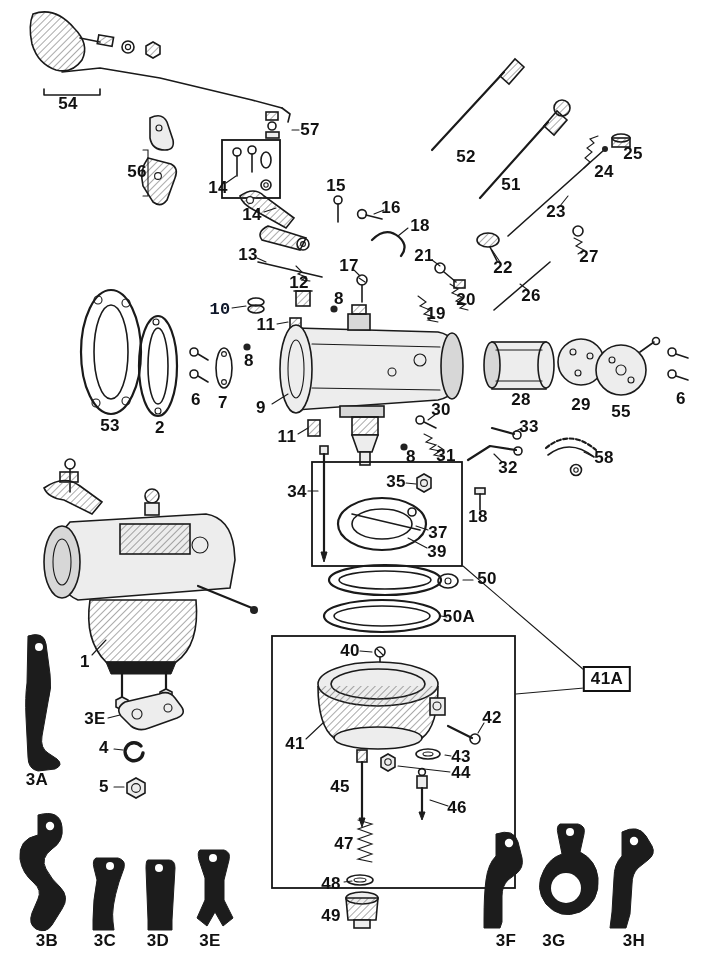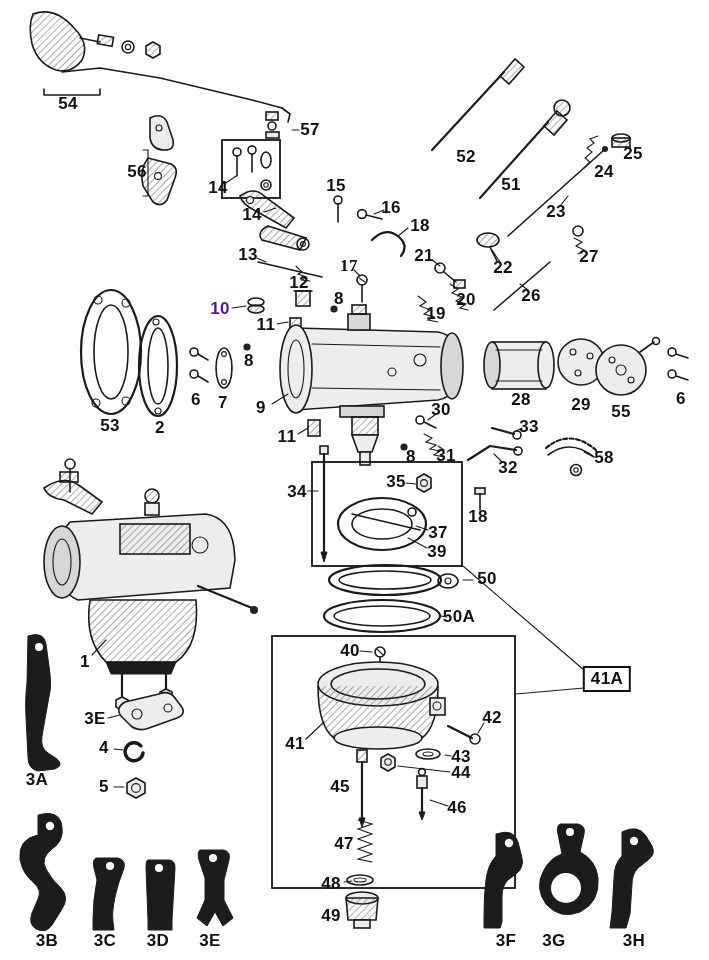--- a/index.html
+++ b/index.html
@@ -447,32 +447,32 @@
   <div id="labels">
       <div class="plabel" style="left: 68px; top: 104px; color: rgb(17, 17, 17);">54</div>
       <div class="plabel" style="left: 310px; top: 130px; color: rgb(17, 17, 17);">57</div>
       <div class="plabel" style="left: 137px; top: 172px; color: rgb(17, 17, 17);">56</div>
       <div class="plabel" style="left: 218px; top: 188px; color: rgb(17, 17, 17);">14</div>
       <div class="plabel" style="left: 252px; top: 215px; color: rgb(17, 17, 17);">14</div>
       <div class="plabel" style="left: 336px; top: 186px; color: rgb(17, 17, 17);">15</div>
       <div class="plabel" style="left: 391px; top: 208px; color: rgb(17, 17, 17);">16</div>
       <div class="plabel" style="left: 420px; top: 226px; color: rgb(17, 17, 17);">18</div>
       <div class="plabel" style="left: 248px; top: 255px; color: rgb(17, 17, 17);">13</div>
-      <div class="plabel" style="left: 349px; top: 266px; color: rgb(17, 17, 17); font-family: Liberation Serif, serif;">17</div>
+      <div class="plabel" style="left: 349px; top: 266px; color: rgb(17, 17, 17);">17</div>
       <div class="plabel" style="left: 424px; top: 256px; color: rgb(17, 17, 17);">21</div>
       <div class="plabel" style="left: 466px; top: 157px; color: rgb(17, 17, 17);">52</div>
       <div class="plabel" style="left: 511px; top: 185px; color: rgb(17, 17, 17);">51</div>
       <div class="plabel" style="left: 633px; top: 154px; color: rgb(17, 17, 17);">25</div>
       <div class="plabel" style="left: 604px; top: 172px; color: rgb(17, 17, 17);">24</div>
       <div class="plabel" style="left: 556px; top: 212px; color: rgb(17, 17, 17);">23</div>
       <div class="plabel" style="left: 503px; top: 268px; color: rgb(17, 17, 17);">22</div>
       <div class="plabel" style="left: 589px; top: 257px; color: rgb(17, 17, 17);">27</div>
       <div class="plabel" style="left: 299px; top: 283px; color: rgb(17, 17, 17);">12</div>
       <div class="plabel" style="left: 531px; top: 296px; color: rgb(17, 17, 17);">26</div>
-      <div class="plabel" style="left: 220px; top: 309px; color: #4c1d95;">10</div>
+      <div class="plabel" style="left: 220px; top: 309px; color: #0f172a; font-family: Liberation Mono, monospace;">10</div>
       <div class="plabel" style="left: 266px; top: 325px; color: rgb(17, 17, 17);">11</div>
       <div class="plabel" style="left: 339px; top: 299px; color: rgb(17, 17, 17);">8</div>
       <div class="plabel" style="left: 436px; top: 314px; color: rgb(17, 17, 17);">19</div>
       <div class="plabel" style="left: 466px; top: 300px; color: rgb(17, 17, 17);">20</div>
       <div class="plabel" style="left: 249px; top: 361px; color: rgb(17, 17, 17);">8</div>
       <div class="plabel" style="left: 196px; top: 400px; color: rgb(17, 17, 17);">6</div>
       <div class="plabel" style="left: 223px; top: 403px; color: rgb(17, 17, 17);">7</div>
       <div class="plabel" style="left: 261px; top: 408px; color: rgb(17, 17, 17);">9</div>
       <div class="plabel" style="left: 521px; top: 400px; color: rgb(17, 17, 17);">28</div>
       <div class="plabel" style="left: 581px; top: 405px; color: rgb(17, 17, 17);">29</div>

